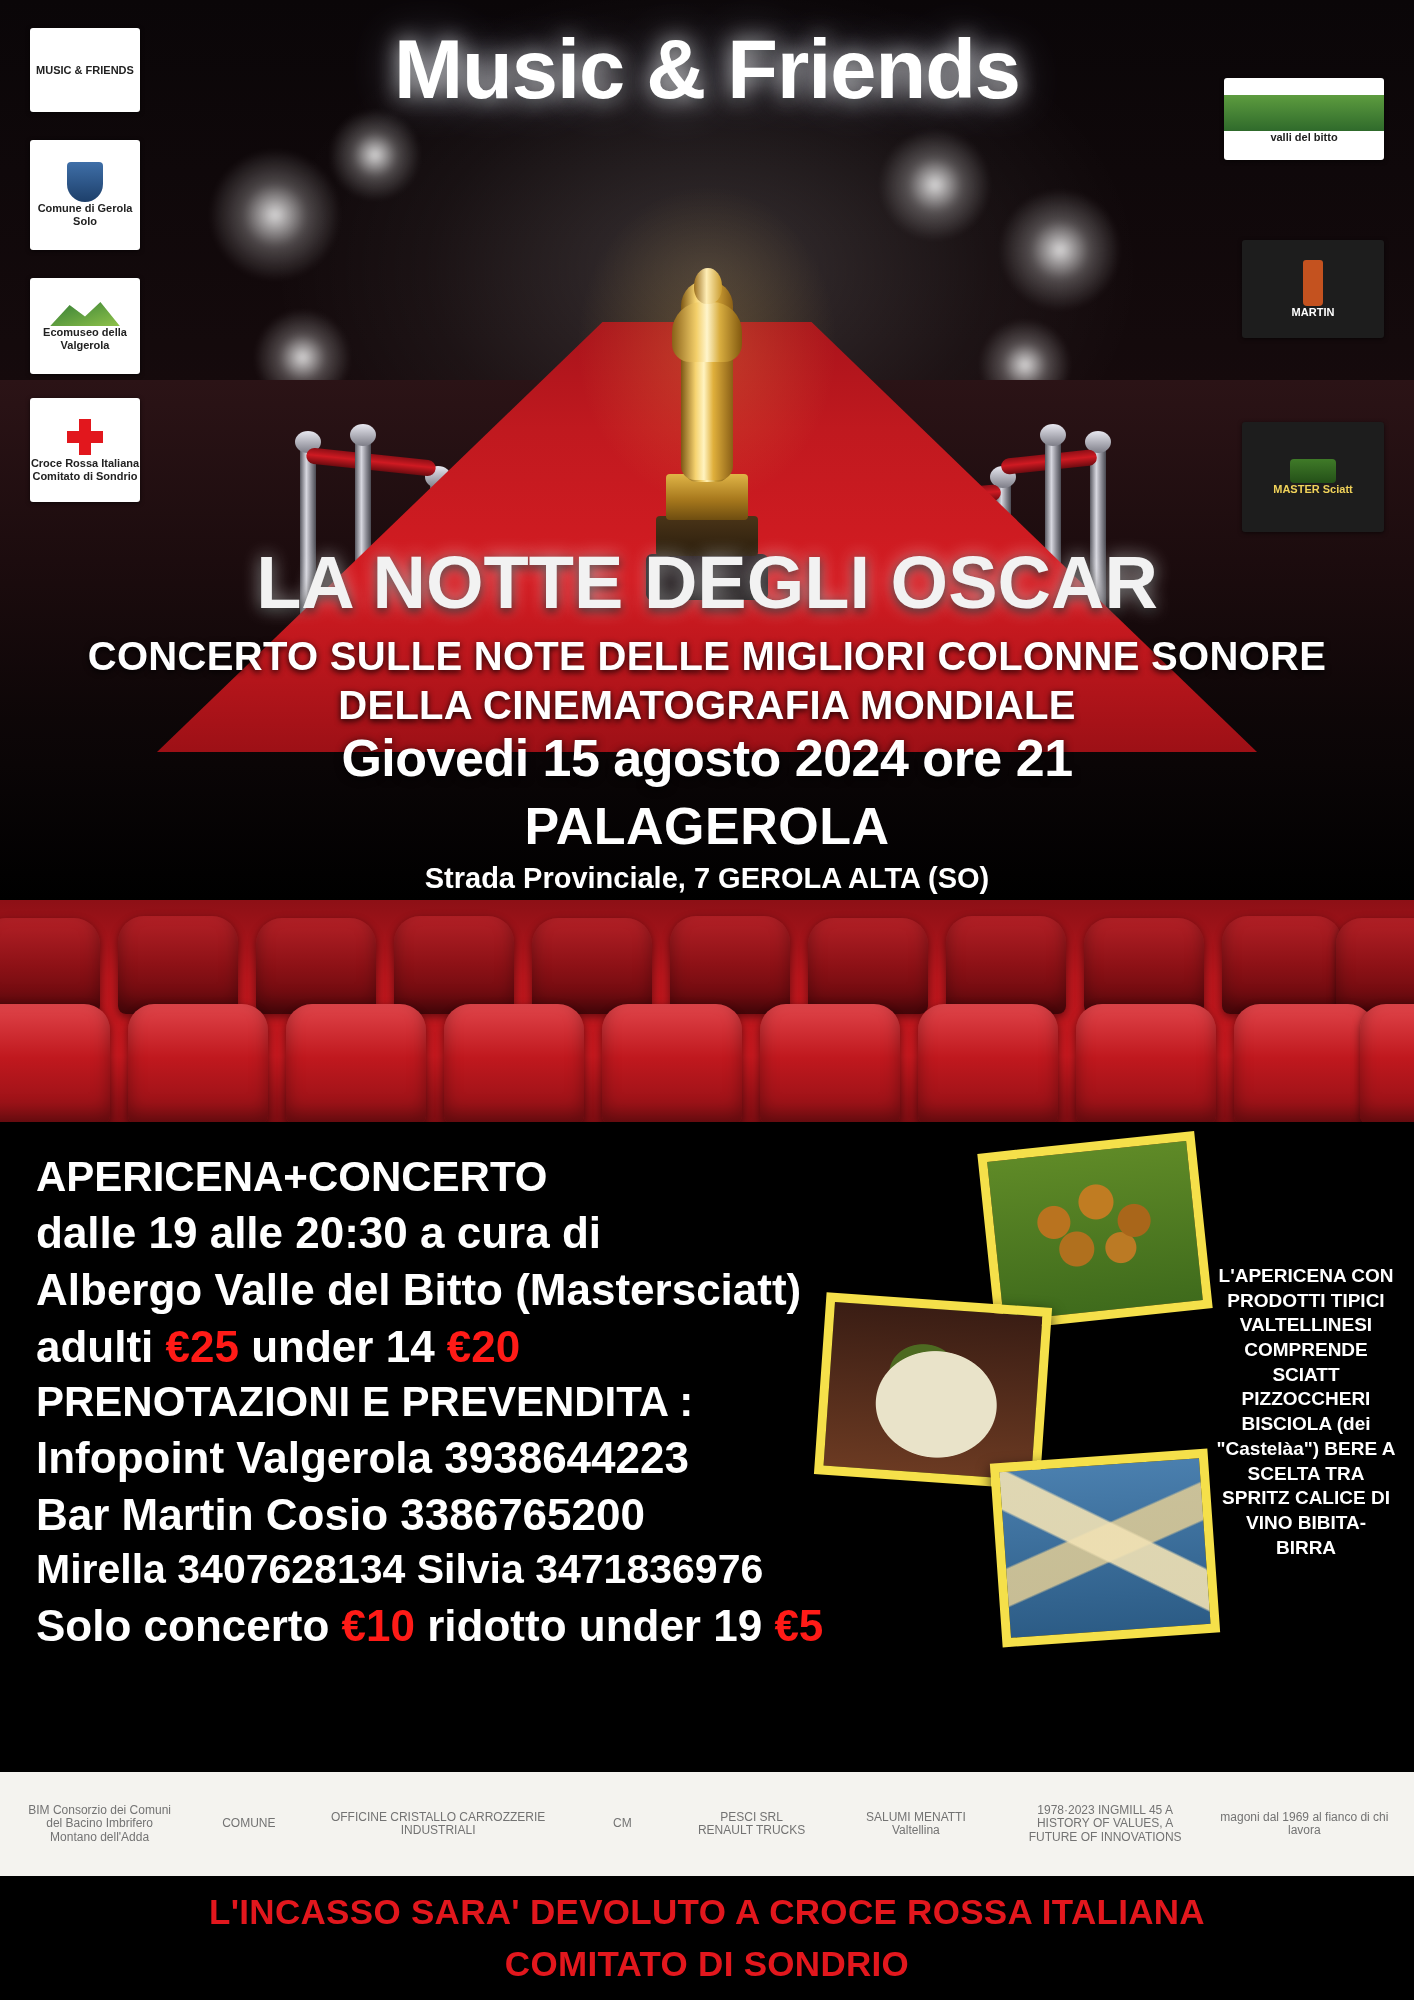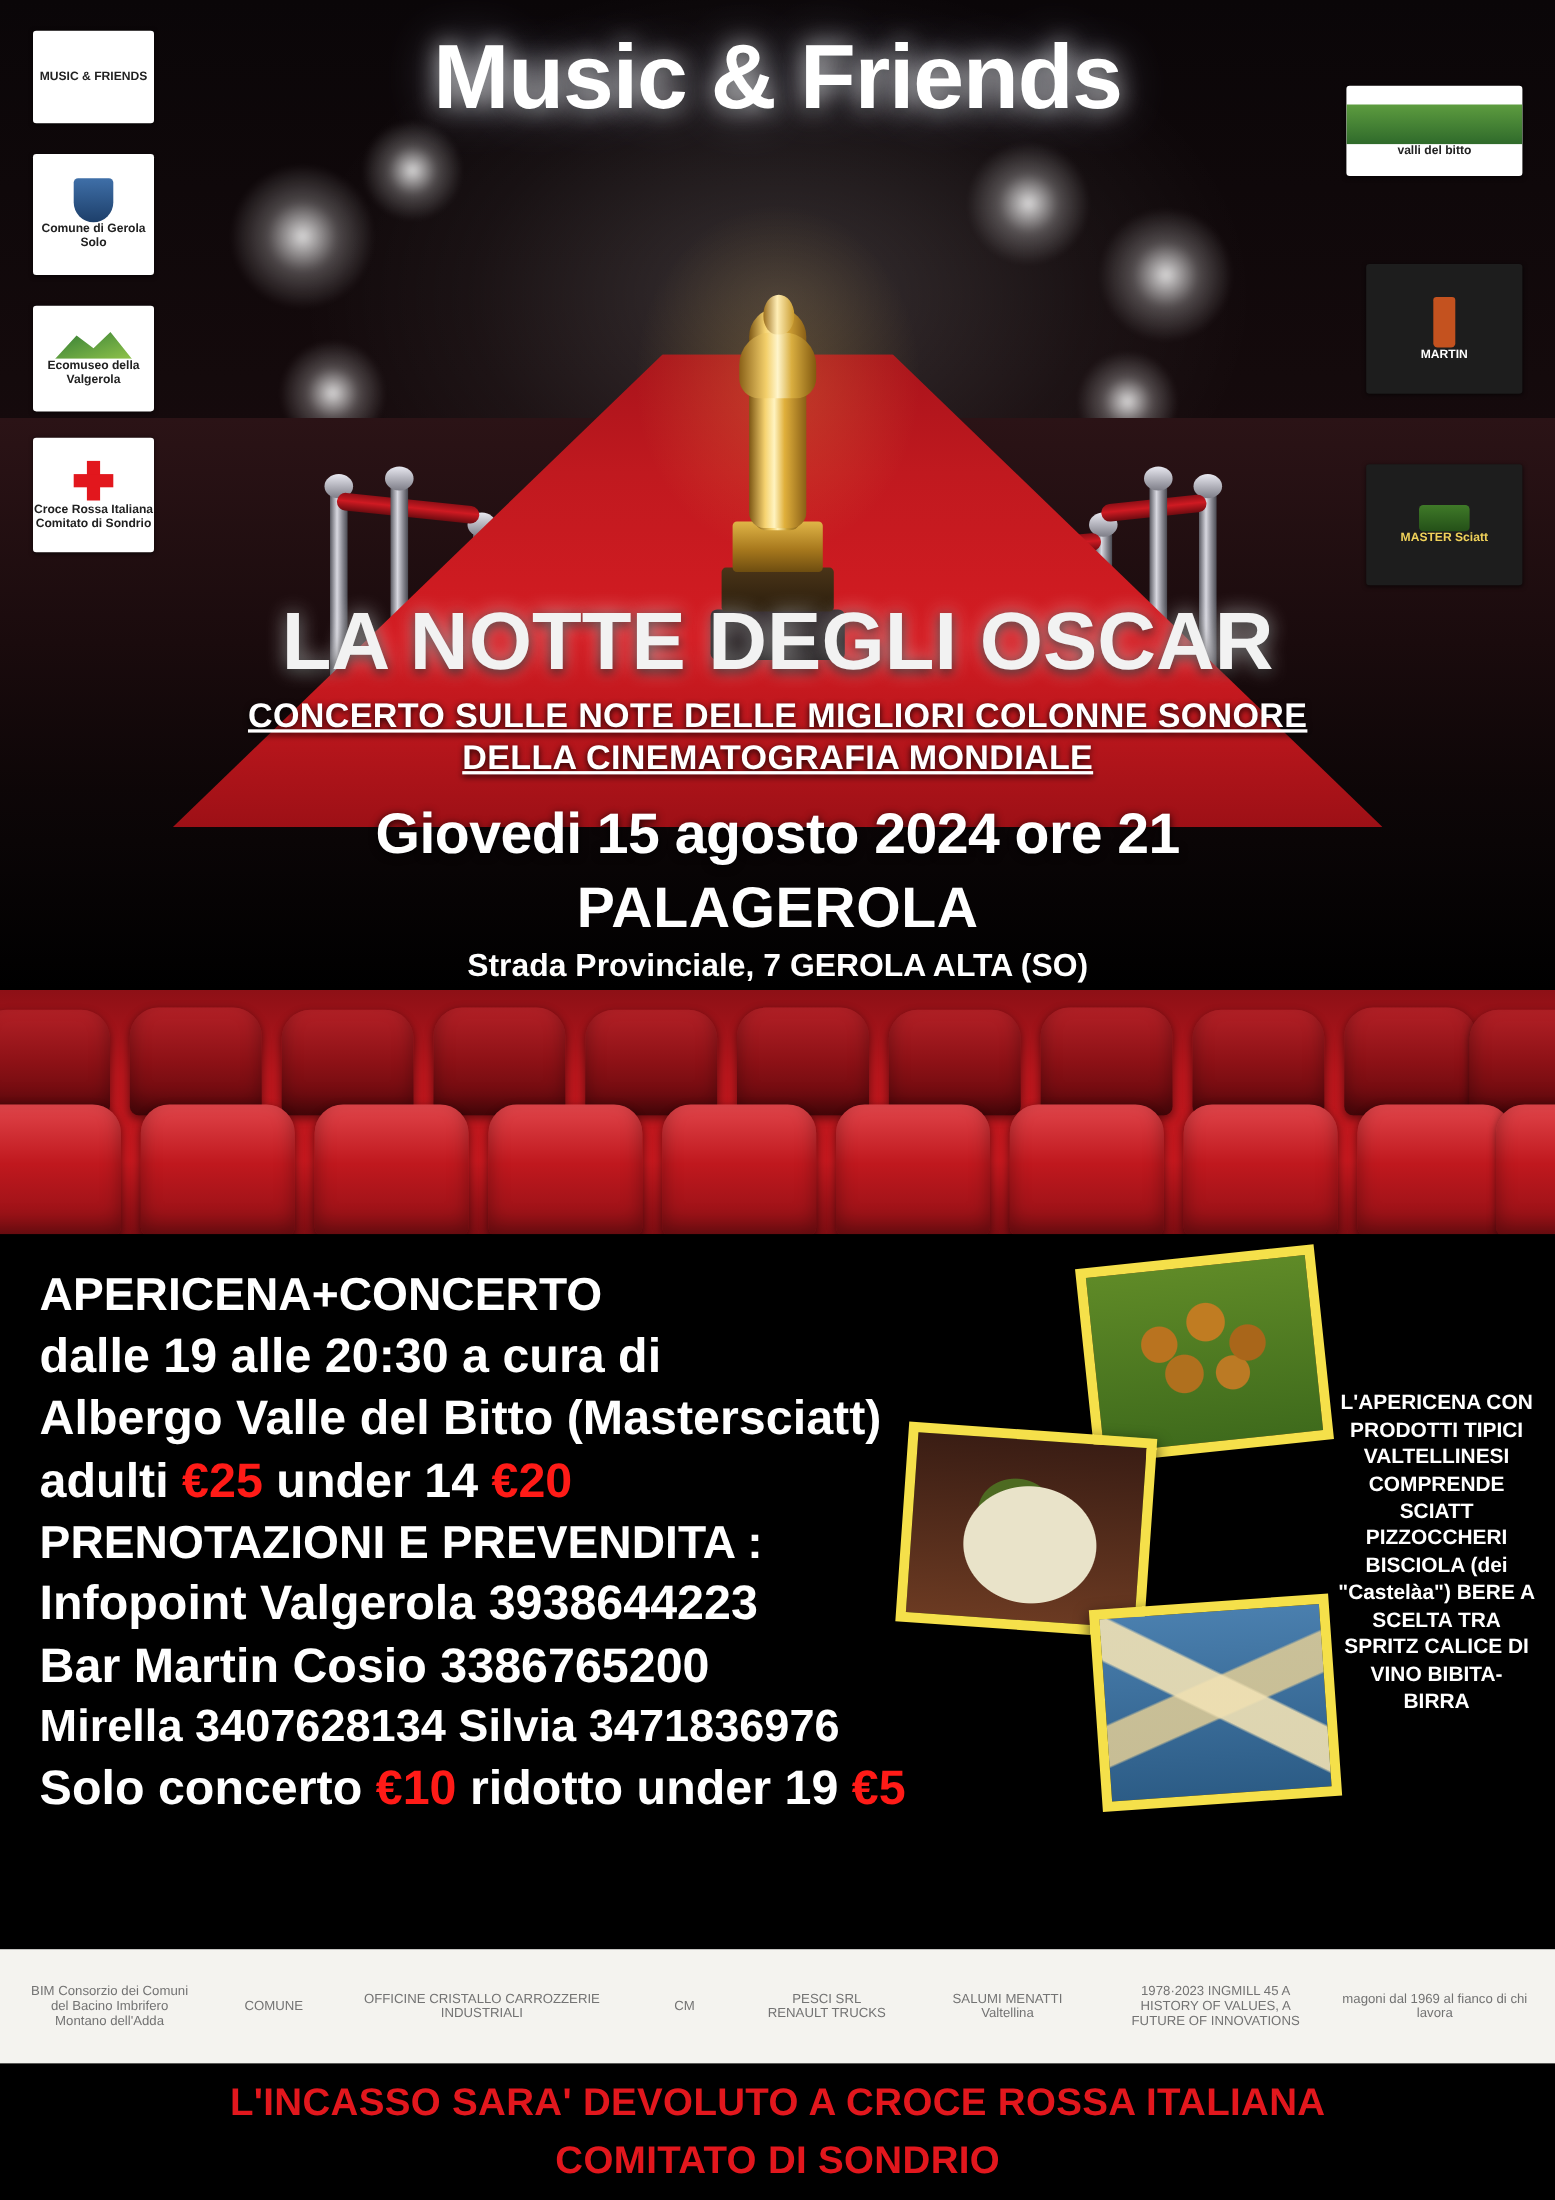--- a/index.html
+++ b/index.html
@@ -98,23 +98,22 @@
     text-shadow:0 0 22px rgba(255,255,255,0.75), 0 0 48px rgba(200,220,255,0.45), 0 4px 6px rgba(0,0,0,0.6);
   }
   .title-oscar {
     position:absolute; top:540px; left:0; right:0; text-align:center;
     font-size:74px; font-weight:bold; letter-spacing:0px;
     color:#f2f2f2;
     text-shadow:0 0 18px rgba(255,255,255,0.6), 0 3px 10px rgba(0,0,0,0.9);
   }
   .subtitle {
     position:absolute; top:632px; left:0; right:0; text-align:center;
-    font-size:31px; font-weight:bold; letter-spacing:0.3px; line-height:1.22;
+    font-size:40px; font-weight:bold; letter-spacing:0.3px; line-height:1.22;
     text-shadow:0 2px 6px rgba(0,0,0,0.9);
-    text-decoration:underline;
   }
   .date-line {
     position:absolute; top:728px; left:0; right:0; text-align:center;
     font-size:52px; font-weight:bold; letter-spacing:-0.5px;
     text-shadow:0 2px 8px rgba(0,0,0,0.9);
   }
   .venue {
     position:absolute; top:796px; left:0; right:0; text-align:center;
     font-size:52px; font-weight:bold; letter-spacing:0.5px;
   }
@@ -261,21 +260,21 @@
       <div style="position:absolute;left:14px;top:2px;width:12px;height:36px;background:#e2171d;"></div>
       <div style="position:absolute;left:2px;top:14px;width:36px;height:12px;background:#e2171d;"></div>
     </div>
     <span class="lb-txt">Croce Rossa Italiana Comitato di Sondrio</span>
   </div>
 
   <div class="logo-box" style="right:30px;top:78px;width:160px;height:82px;flex-direction:column;">
     <div style="width:100%;height:36px;background:linear-gradient(180deg,#5d9c3f,#2f6a2b);"></div>
     <span class="lb-txt">valli del bitto</span>
   </div>
-  <div class="logo-box logo-dark" style="right:30px;top:240px;width:142px;height:118px;flex-direction:column;">
+  <div class="logo-box logo-dark" style="right:30px;top:240px;width:142px;height:98px;flex-direction:column;">
     <div style="width:20px;height:46px;background:#c4521f;border-radius:3px 3px 4px 4px;"></div>
     <span class="lb-txt" style="color:#fff;">MARTIN</span>
   </div>
   <div class="logo-box logo-dark" style="right:30px;top:422px;width:142px;height:110px;flex-direction:column;">
     <div style="width:46px;height:24px;background:linear-gradient(180deg,#3f7a28,#245018);border-radius:4px;"></div>
     <span class="lb-txt" style="color:#f0d25a;">MASTER Sciatt</span>
   </div>
 
   <div class="title-main">Music &amp; Friends</div>
   <div class="title-oscar">LA NOTTE DEGLI OSCAR</div>

